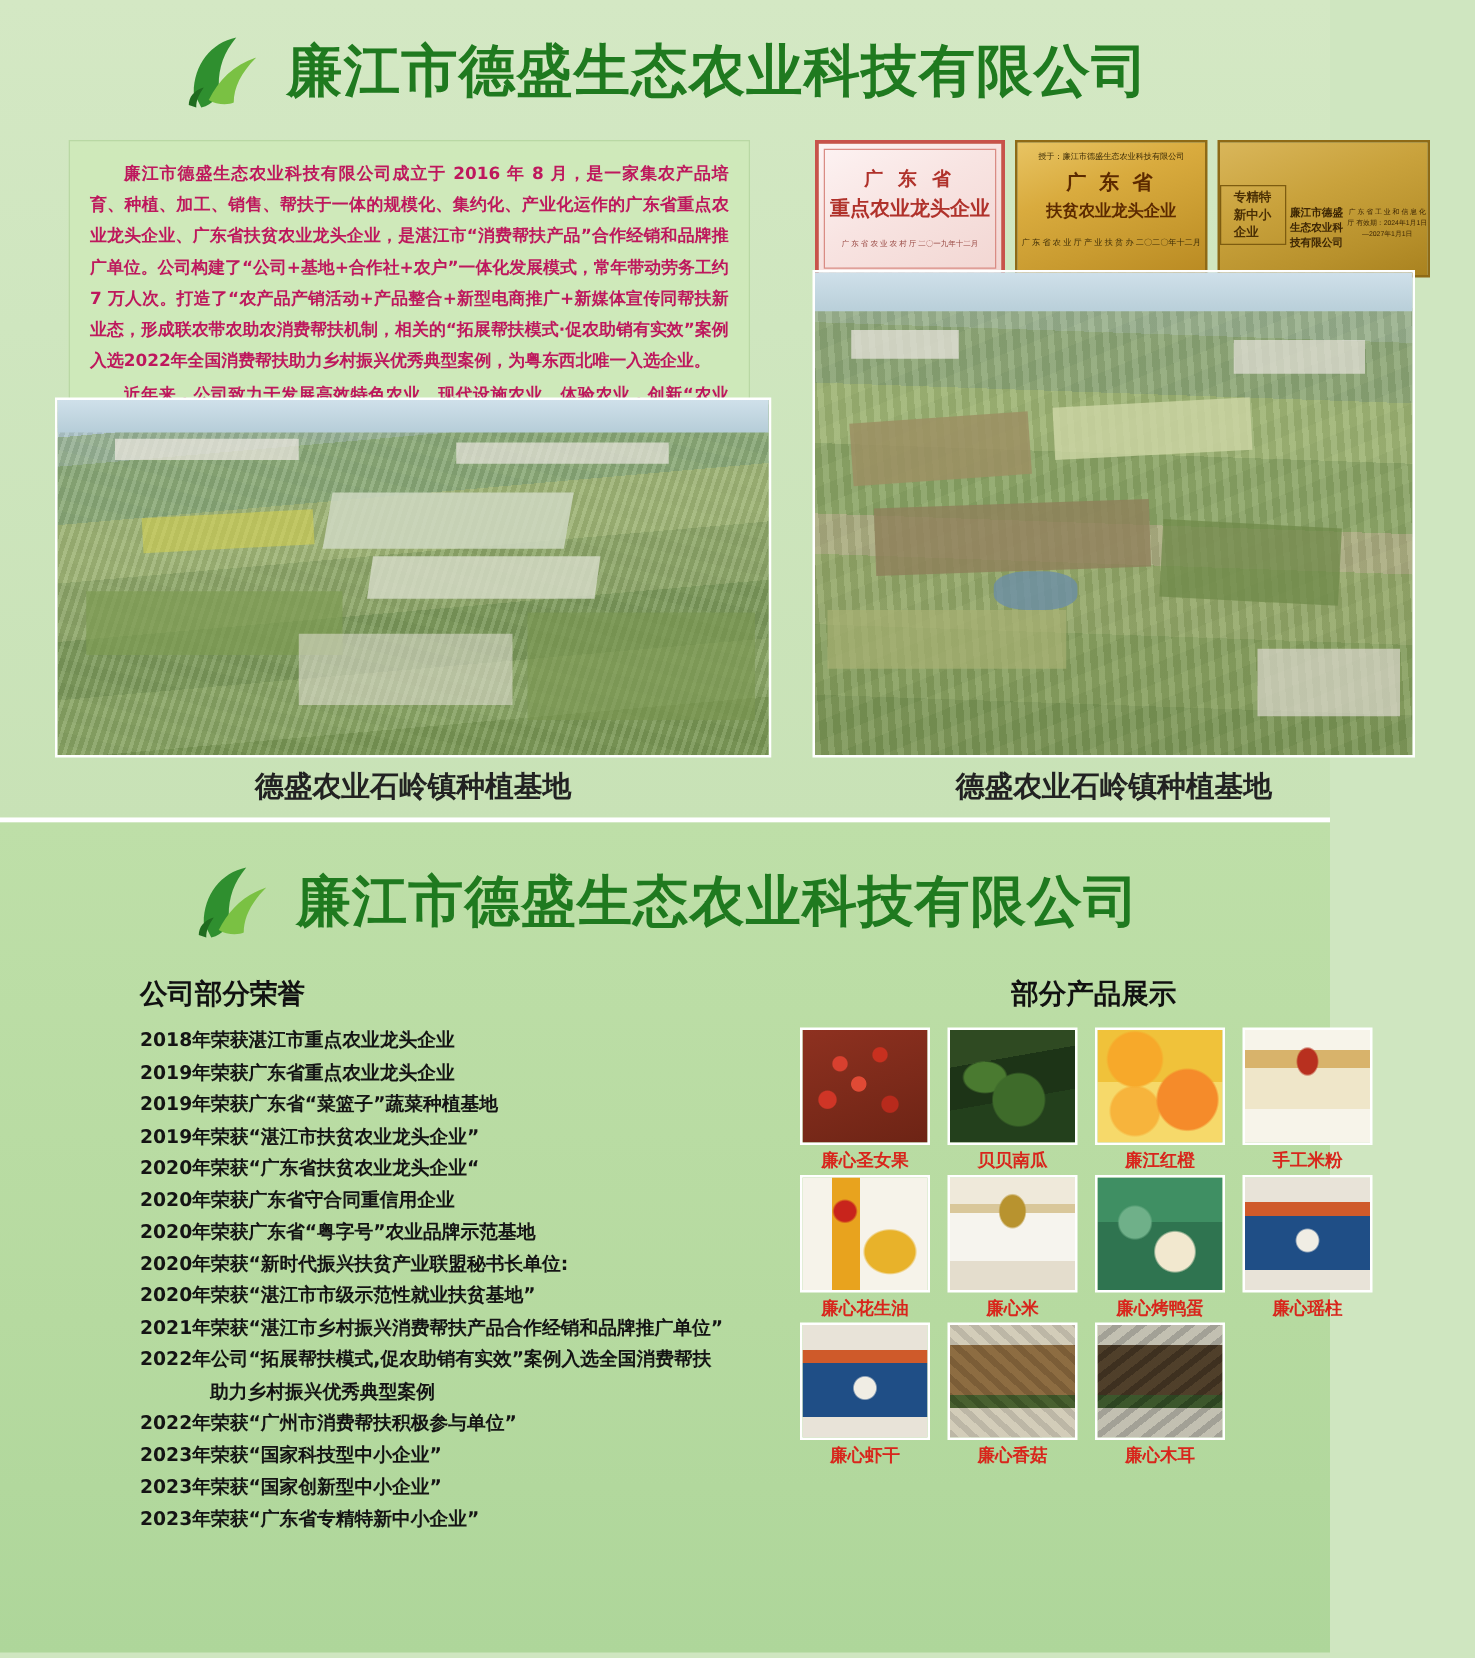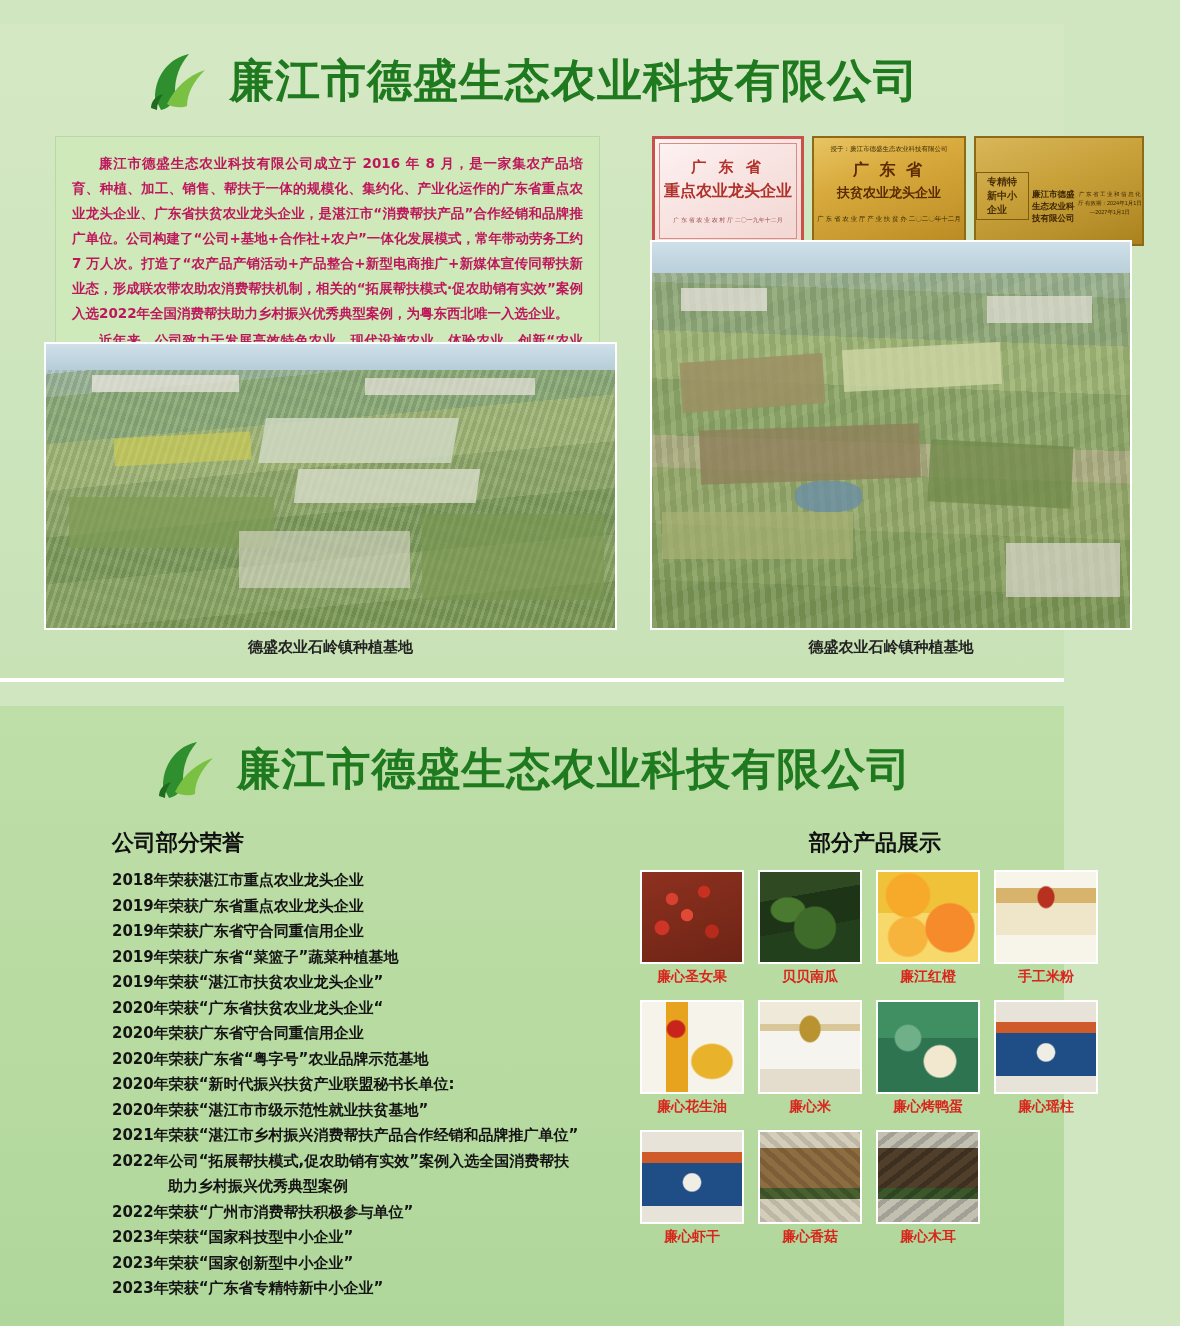--- a/index.html
+++ b/index.html
@@ -2,21 +2,21 @@
 <html><head>
 <meta charset="utf-8">
 <style>
   * { box-sizing: border-box; margin: 0; padding: 0; }
   body {
     width: 1180px; height: 1326px;
     font-family: "Liberation Sans", sans-serif;
     background: #cfe6c0;
     overflow: hidden;
   }
-  .panel { position: relative; width: 1064px; margin-top: 24px; }
+  .panel { position: relative; width: 1064px; }
   .panel-top {
     height: 658px;
     background: linear-gradient(180deg,#d4e8c4 0%,#cfe6bf 40%,#c8e2b6 100%);
     border-bottom: 4px solid #ffffff;
   }
   .panel-bottom {
     height: 664px;
     background: linear-gradient(180deg,#bedfa8 0%,#b6daa0 60%,#aed69a 100%);
   }
 
@@ -91,21 +91,21 @@
   .plaque-3 .p3c { font-size: 5.5px; color: #3d2604; margin-top: 16px; line-height: 9px; text-align: center; }
 
   
   .aerial {
     position: absolute; border: 2px solid #ffffff;
     overflow: hidden;
   }
   .aerial-left { left: 44px; top: 228px; width: 573px; height: 288px; }
   .aerial-right { left: 650px; top: 126px; width: 482px; height: 390px; }
   .caption {
-    position: absolute; font-size: 15px; color: #222; font-weight: bold;
+    position: absolute; font-size: 23px; color: #222; font-weight: bold;
     font-family: Liberation Mono, monospace;
   }
   .cap-left { left: 44px; top: 524px; width: 573px; text-align: center; }
   .cap-right { left: 650px; top: 524px; width: 482px; text-align: center; }
 
   
   .field-bg { position: absolute; inset: 0; }
   .ab1 { background:
       linear-gradient(175deg, #b9cfe0 0 9%, #9fb9a0 9% 16%, #8fae7e 16% 30%, #a7bb7c 30% 44%, #93ab6d 44% 58%, #7f9c5d 58% 72%, #8ea968 72% 86%, #7d9a57 86% 100%);
   }
@@ -133,21 +133,21 @@
     font-family: "DejaVu Sans", sans-serif; margin-bottom: 10px;
   }
   .honor-item {
     font-size: 15px; font-weight: bold; color: #141414; line-height: 25.5px;
     font-family: "DejaVu Sans", sans-serif; white-space: nowrap;
   }
   .honor-item.indent { padding-left: 56px; }
 
   .products { position: absolute; left: 640px; top: 26px; width: 470px; }
   .products .section-title { text-align: center; margin-bottom: 12px; }
-  .prod-grid { display: grid; grid-template-columns: repeat(4, 104px); gap: 14px 14px; }
+  .prod-grid { display: grid; grid-template-columns: repeat(4, 104px); gap: 2px 14px; }
   .prod-cell { width: 104px; }
   .prod-img {
     width: 104px; height: 94px; border: 2px solid #ffffff; overflow: hidden; position: relative;
   }
   .prod-label {
     margin-top: 4px; text-align: center; font-size: 14px; font-weight: bold;
     color: #d8261c; font-family: "DejaVu Sans", sans-serif; white-space: nowrap;
   }
   .sw { position: absolute; inset: 0; }
 </style>
@@ -248,21 +248,20 @@
     <div class="company-title">廉江市德盛生态农业科技有限公司</div>
   </div>
 
   <div class="bottom-body">
 
     <div class="honors">
       <div class="section-title">公司部分荣誉</div>
 
       <div class="honor-item">2018年荣获湛江市重点农业龙头企业</div>
       <div class="honor-item">2019年荣获广东省重点农业龙头企业</div>
-      <div class="honor-item">2019年荣获广东省守合同重信用企业</div>
       <div class="honor-item">2019年荣获广东省“菜篮子”蔬菜种植基地</div>
       <div class="honor-item">2019年荣获“湛江市扶贫农业龙头企业”</div>
       <div class="honor-item">2020年荣获“广东省扶贫农业龙头企业“</div>
       <div class="honor-item">2020年荣获广东省守合同重信用企业</div>
       <div class="honor-item">2020年荣获广东省“粤字号”农业品牌示范基地</div>
       <div class="honor-item">2020年荣获“新时代振兴扶贫产业联盟秘书长单位:</div>
       <div class="honor-item">2020年荣获“湛江市市级示范性就业扶贫基地”</div>
       <div class="honor-item">2021年荣获“湛江市乡村振兴消费帮扶产品合作经销和品牌推广单位”</div>
       <div class="honor-item">2022年公司“拓展帮扶模式,促农助销有实效”案例入选全国消费帮扶</div>
       <div class="honor-item indent">助力乡村振兴优秀典型案例</div>

